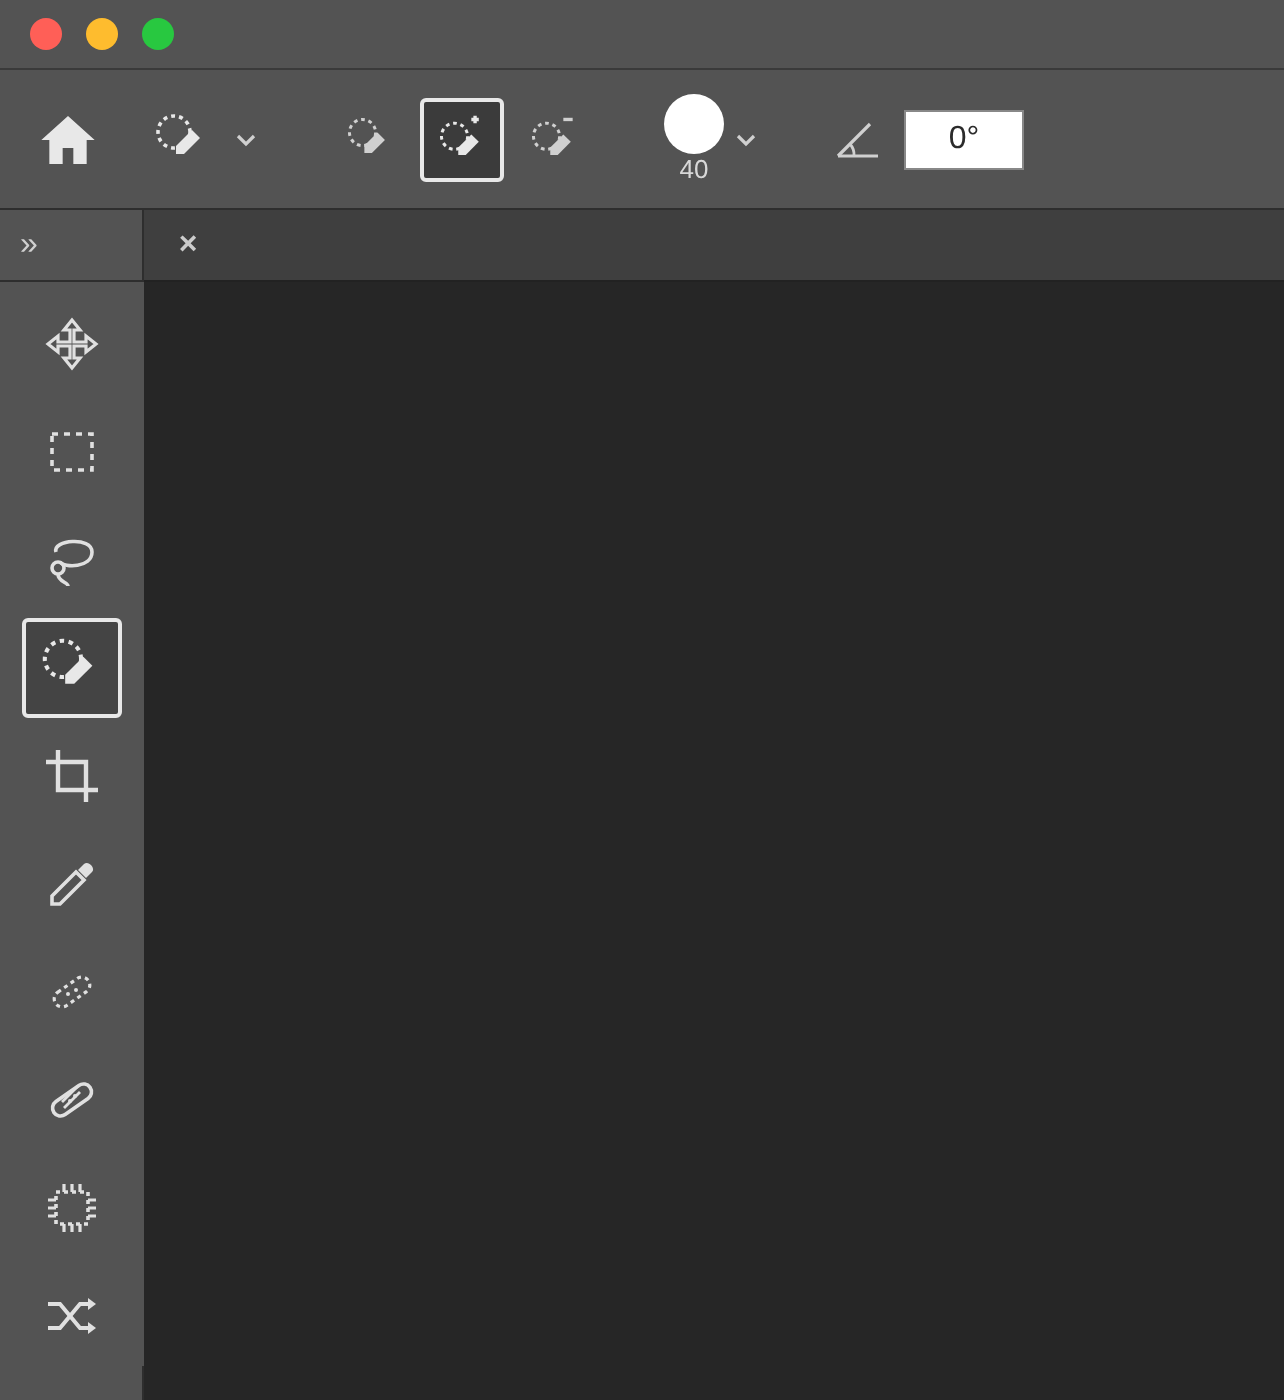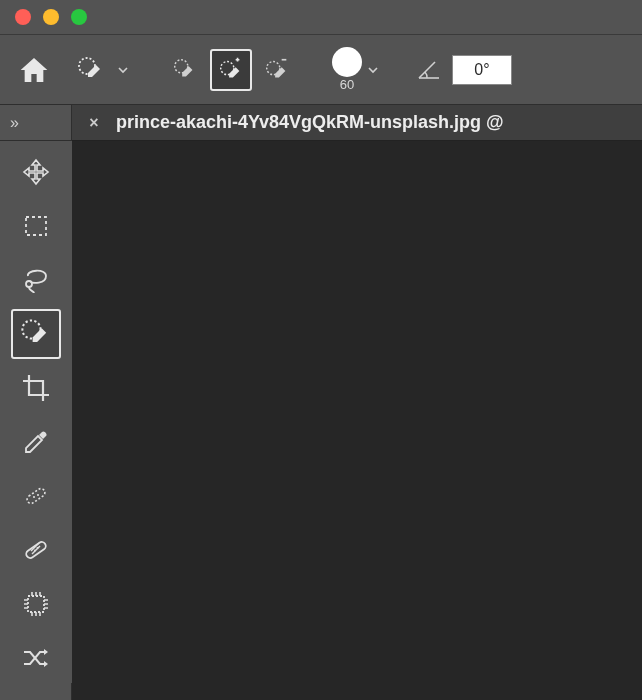--- a/index.html
+++ b/index.html
@@ -100,21 +100,21 @@
         <path d="M20 4 H25" stroke="#d0d0d0" stroke-width="1.8"></path>
       </svg>
     </div>
   </div>
 
   <div style="width:10px"></div>
 
   <div class="opt-group">
     <div class="brush-size">
       <div class="brush-dot"></div>
-      <div class="brush-num">60</div>
+      <div class="brush-num">40</div>
     </div>
     <div class="opt-caret">
       <svg width="10" height="10" viewBox="0 0 10 10">
           <path d="M1 3 L5 7 L9 3" stroke="#d0d0d0" stroke-width="1.6" fill="none"></path>
         </svg>
     </div>
   </div>
 
   <div style="width:10px"></div>
 
@@ -216,17 +216,16 @@
       </div>
 
     </div>
   </div>
 
   <div class="docarea">
     <div class="tabbar">
       <div class="tab-close">
         <span>×</span>
       </div>
-      <div>prince-akachi-4Yv84VgQkRM-unsplash.jpg @</div>
     </div>
     <div class="canvas"></div>
   </div>
 </div>
 
 </body></html>

